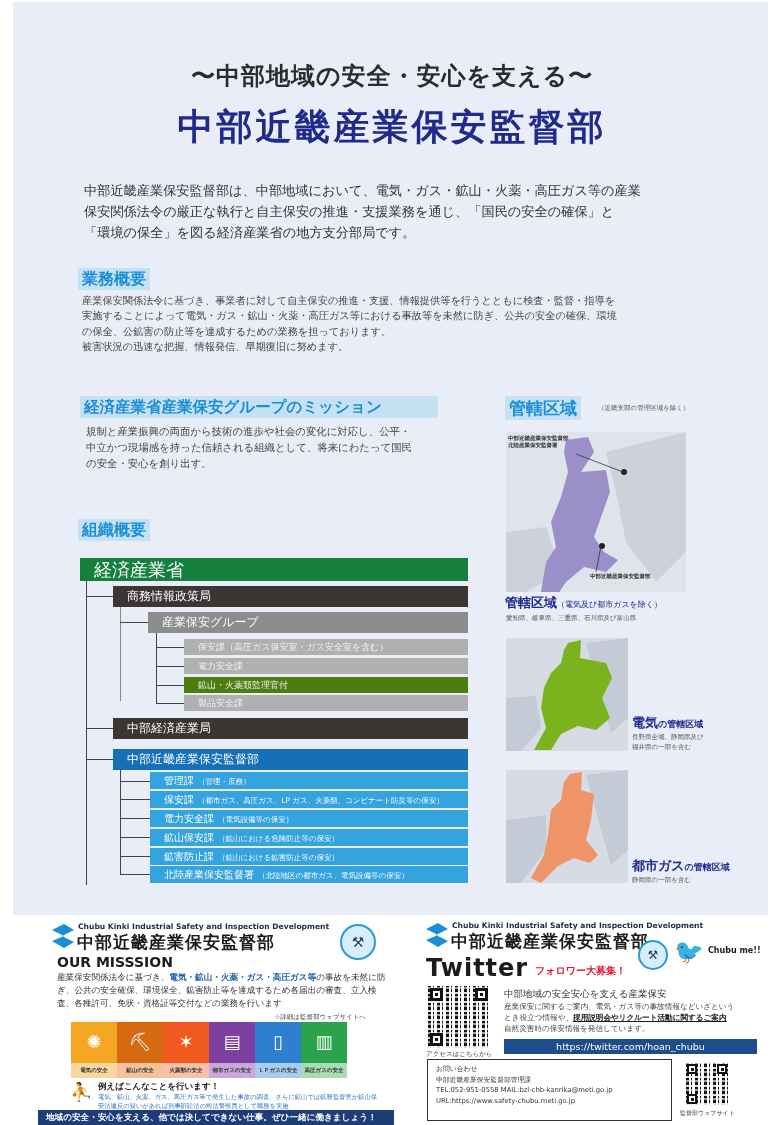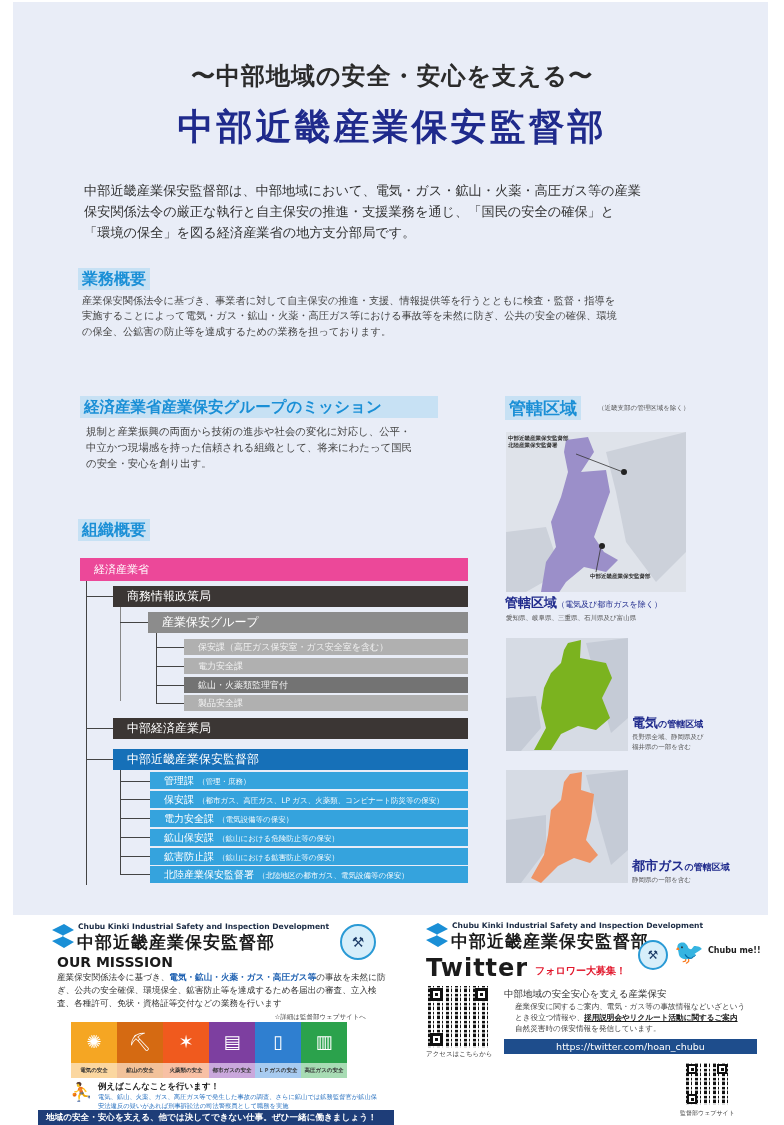--- a/index.html
+++ b/index.html
@@ -59,20 +59,21 @@
   <div>中部近畿産業保安監督部は、中部地域において、電気・ガス・鉱山・火薬・高圧ガス等の産業</div>
   <div>保安関係法令の厳正な執行と自主保安の推進・支援業務を通じ、「国民の安全の確保」と</div>
   <div>「環境の保全」を図る経済産業省の地方支分部局です。</div>
 </div>
 
 <div class="sec-head" style="left:78px; top:268px; font-size:16px;">業務概要</div>
 <div class="para" style="left:82px; top:293px; width:640px;">
   <div>産業保安関係法令に基づき、事業者に対して自主保安の推進・支援、情報提供等を行うとともに検査・監督・指導を</div>
   <div>実施することによって電気・ガス・鉱山・火薬・高圧ガス等における事故等を未然に防ぎ、公共の安全の確保、環境</div>
   <div>の保全、公鉱害の防止等を達成するための業務を担っております。</div>
+  <div>被害状況の迅速な把握、情報発信、早期復旧に努めます。</div>
 </div>
 
 <div class="sec-head" style="left:80px; top:396px; font-size:15.5px; width:358px;">経済産業省産業保安グループのミッション</div>
 <div class="para" style="left:86px; top:423px; width:360px; font-size:10.4px; line-height:16px;">
   <div>規制と産業振興の両面から技術の進歩や社会の変化に対応し、公平・</div>
   <div>中立かつ現場感を持った信頼される組織として、将来にわたって国民</div>
   <div>の安全・安心を創り出す。</div>
 </div>
 
 <div class="sec-head" style="left:78px; top:519px; font-size:16px;text-align:right;">組織概要</div>
@@ -94,26 +95,26 @@
   <div class="hline" style="left:156px; top:703px; width:28px;"></div>
 
   <div class="vline" style="left:120px; top:769px; height:106px;"></div>
   <div class="hline" style="left:120px; top:781px; width:32px;"></div>
   <div class="hline" style="left:120px; top:799px; width:32px;"></div>
   <div class="hline" style="left:120px; top:818px; width:32px;"></div>
   <div class="hline" style="left:120px; top:837px; width:32px;"></div>
   <div class="hline" style="left:120px; top:856px; width:32px;"></div>
   <div class="hline" style="left:120px; top:874px; width:32px;"></div>
 
-  <div class="org-bar" style="left:80px; top:558px; width:388px; height:23px; line-height:23px; background:#ec4899; font-size:11px;">経済産業省</div>
+  <div class="org-bar" style="left:80px; top:558px; width:388px; height:23px; line-height:23px; background:#15803d; font-size:18px;">経済産業省</div>
   <div class="org-bar" style="left:113px; top:586px; width:355px; background:#3b3634;">商務情報政策局</div>
   <div class="org-bar" style="left:148px; top:612px; width:320px; background:#8c8c8c;">産業保安グループ</div>
   <div class="org-bar" style="left:184px; top:639px; width:284px; height:16px; line-height:16px; background:#b0b0b0; font-size:9px; color:#f2f2f2;">保安課（高圧ガス保安室・ガス安全室を含む）</div>
   <div class="org-bar" style="left:184px; top:658px; width:284px; height:16px; line-height:16px; background:#b0b0b0; font-size:9px; color:#f2f2f2;">電力安全課</div>
-  <div class="org-bar" style="left:184px; top:677px; width:284px; height:16px; line-height:16px; background:#737373; font-size:9px; color:#f2f2f2;">鉱山・火薬類監理官付</div>
+  <div class="org-bar" style="left:184px; top:677px; width:284px; height:16px; line-height:16px; background:#4d7c0f; font-size:9px; color:#f2f2f2;">鉱山・火薬類監理官付</div>
   <div class="org-bar" style="left:184px; top:695px; width:284px; height:16px; line-height:16px; background:#b0b0b0; font-size:9px; color:#f2f2f2;">製品安全課</div>
 
   <div class="org-bar" style="left:113px; top:718px; width:355px; background:#3b3634;">中部経済産業局</div>
   <div class="org-bar" style="left:113px; top:749px; width:355px; background:#1670b8;">中部近畿産業保安監督部</div>
 
   <div class="org-bar" style="left:150px; top:772px; width:318px; height:17px; line-height:17px; background:#35a3dd; font-size:10px;"><span>管理課</span><span class="note">（管理・庶務）</span></div>
   <div class="org-bar" style="left:150px; top:791px; width:318px; height:17px; line-height:17px; background:#35a3dd; font-size:10px;"><span>保安課</span><span class="note">（都市ガス、高圧ガス、LP ガス、火薬類、コンビナート防災等の保安）</span></div>
   <div class="org-bar" style="left:150px; top:810px; width:318px; height:17px; line-height:17px; background:#35a3dd; font-size:10px;"><span>電力安全課</span><span class="note">（電気設備等の保安）</span></div>
   <div class="org-bar" style="left:150px; top:829px; width:318px; height:17px; line-height:17px; background:#35a3dd; font-size:10px;"><span>鉱山保安課</span><span class="note">（鉱山における危険防止等の保安）</span></div>
   <div class="org-bar" style="left:150px; top:848px; width:318px; height:17px; line-height:17px; background:#35a3dd; font-size:10px;"><span>鉱害防止課</span><span class="note">（鉱山における鉱害防止等の保安）</span></div>
@@ -237,27 +238,33 @@
 
   <div class="qr" style="left:18px; top:68px; width:62px; height:62px;">
     <div class="qr-inner"></div>
     <div class="qr-corner" style="left:2px; top:2px;"></div>
     <div class="qr-corner" style="right:2px; top:2px;"></div>
     <div class="qr-corner" style="left:2px; bottom:2px;"></div>
   </div>
   <div style="position:absolute; left:16px; top:132px; font-size:6.5px; color:#333;">アクセスはこちらから</div>
 
   <div style="position:absolute; left:94px; top:70px; font-size:9.5px; color:#333;">中部地域の安全安心を支える産業保安</div>
-  <div style="position:absolute; left:105px; top:83px; width:270px; font-size:7.6px; line-height:11px; color:#444;">
+  <div style="position:absolute; left:94px; top:83px; width:270px; font-size:7.6px; line-height:11px; color:#444;">
     <div>産業保安に関するご案内、電気・ガス等の事故情報などいざという</div>
     <div><span>とき役立つ情報や、</span><span style="font-weight:bold; color:#1b1b1b; text-decoration:underline;">採用説明会やリクルート活動に関するご案内</span></div>
     <div>自然災害時の保安情報を発信しています。</div>
   </div>
   <div style="position:absolute; left:94px; top:121px; width:253px; height:15px; background:#1e4d8c; color:#fff; font-size:9.5px; line-height:15px; text-align:center;">https://twitter.com/hoan_chubu</div>
 
+  <div style="position:absolute; left:17px; top:141px; width:245px; height:62px; border:1px solid #333; padding:4px 8px; font-size:6.8px; line-height:10.5px; color:#333;">
+    <div>お問い合わせ</div>
+    <div>中部近畿産業保安監督部管理課</div>
+    <div>TEL:052-951-0558  MAIL:bzl-chb-kanrika@meti.go.jp</div>
+    <div>URL:https://www.safety-chubu.meti.go.jp</div>
+  </div>
 
   <div class="qr" style="left:276px; top:145px; width:42px; height:42px;">
     <div class="qr-inner"></div>
     <div class="qr-corner" style="left:1px; top:1px; width:10px; height:10px; border-width:2px;"></div>
     <div class="qr-corner" style="right:1px; top:1px; width:10px; height:10px; border-width:2px;"></div>
     <div class="qr-corner" style="left:1px; bottom:1px; width:10px; height:10px; border-width:2px;"></div>
   </div>
   <div style="position:absolute; left:270px; top:191px; font-size:6px; color:#444;">監督部ウェブサイト</div>
 </div>
 

